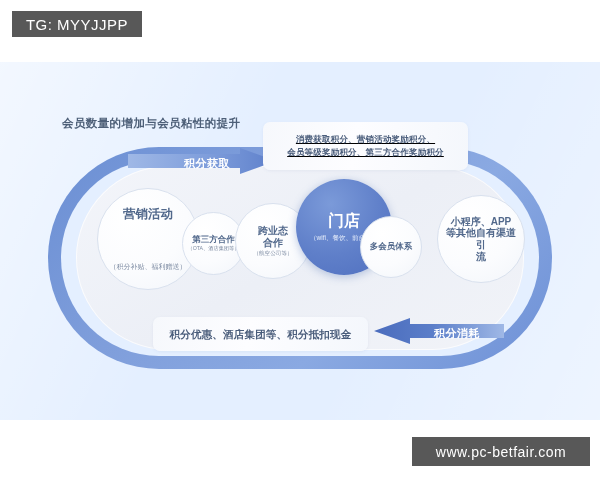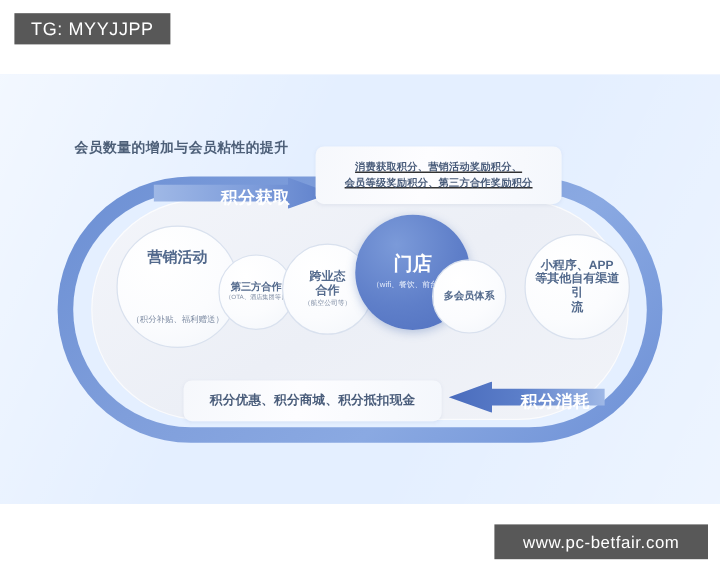--- a/index.html
+++ b/index.html
@@ -193,21 +193,21 @@
 
   
   .arrow {
     position: absolute;
     display: flex;
     align-items: center;
   }
   .arrow svg { display: block; }
   .arrow-label {
     position: absolute;
-    font-size: 14px;
+    font-size: 11px;
     font-weight: bold;
     color: #ffffff;
     letter-spacing: .5px;
     white-space: nowrap;
   }
   #arrow-top  { left: 128px; top: 86px; width: 148px; height: 26px; }
   #arrow-top .arrow-label { left: 56px; top: 8px; }
 
   #arrow-bottom { left: 374px; top: 256px; width: 130px; height: 26px; }
   #arrow-bottom .arrow-label { left: 60px; top: 8px; }
@@ -274,21 +274,21 @@
     </svg>
     <span class="arrow-label">积分获取</span>
   </div>
 
   <div class="box box-top">
     <div class="box-text">消费获取积分、营销活动奖励积分、
 会员等级奖励积分、第三方合作奖励积分</div>
   </div>
 
   <div class="box box-bottom">
-    <div class="box-text">积分优惠、积分商城、积分抵扣现金</div>
+    <div class="box-text">积分优惠、酒店集团等、积分抵扣现金</div>
   </div>
 
   <div class="arrow" id="arrow-bottom">
     <svg width="130" height="26" viewBox="0 0 130 26">
       <defs>
         <linearGradient id="gBot" x1="1" y1="0" x2="0" y2="0">
           <stop offset="0%" stop-color="#9fb8e6"></stop>
           <stop offset="55%" stop-color="#5b7ec9"></stop>
           <stop offset="100%" stop-color="#4a6cbd"></stop>
         </linearGradient>

